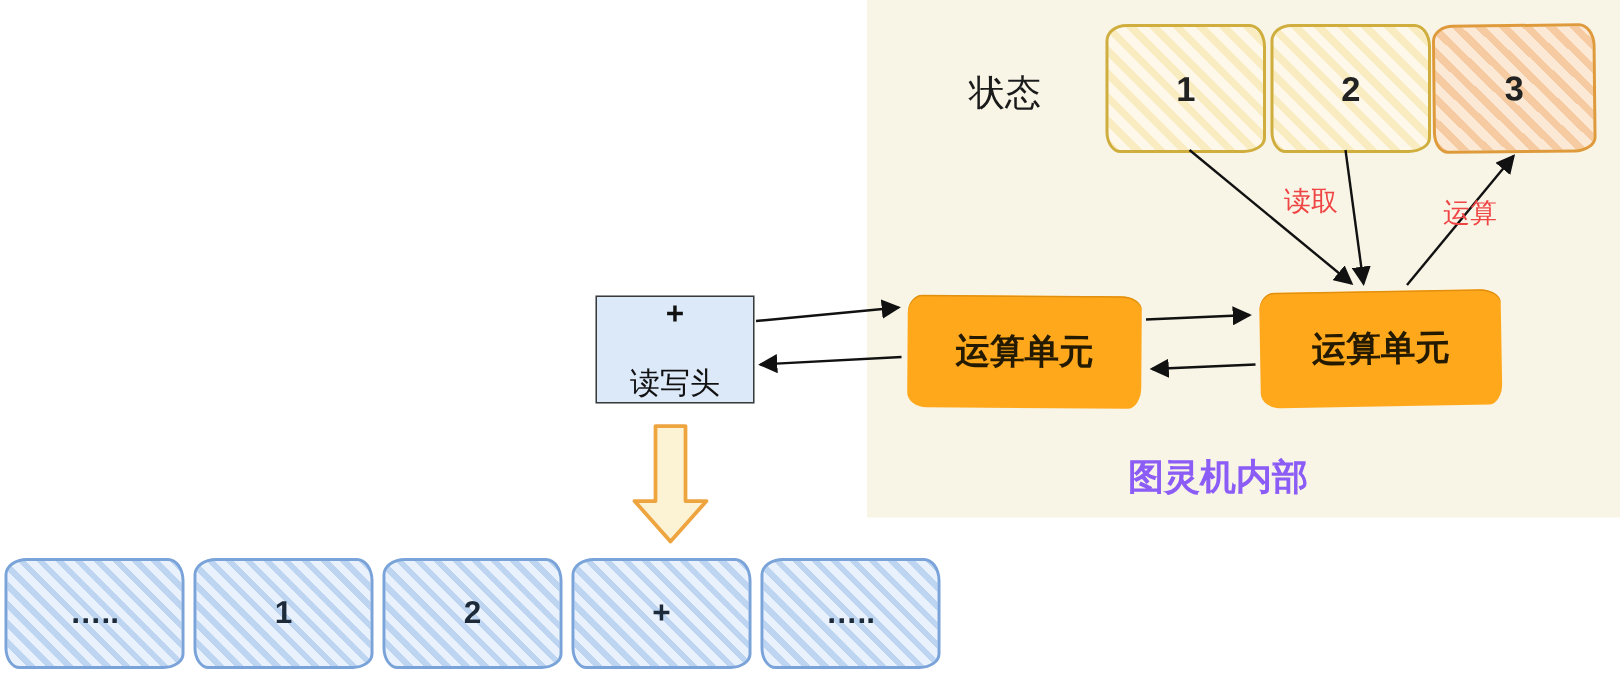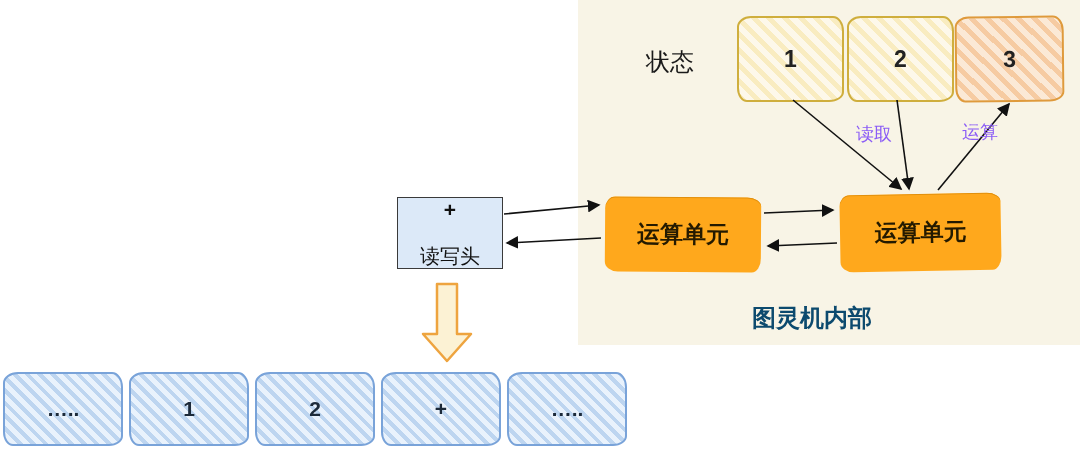--- a/index.html
+++ b/index.html
@@ -4,21 +4,21 @@
 <style>
   html,body{margin:0;padding:0;background:#ffffff;}
   body{font-family:"Liberation Sans","DejaVu Sans",sans-serif;color:#111;}
   .stage{position:relative;width:1080px;height:455px;background:#fff;overflow:hidden;padding-left:20px;}
 
   
   .panel{position:absolute;left:578px;top:0;width:502px;height:345px;background:#f8f4e6;}
 
   .label{position:absolute;white-space:nowrap;}
   .state-label{left:646px;top:46px;font-size:24px;color:#1a1a1a;}
-  .panel-title{left:752px;top:302px;font-size:24px;font-weight:bold;color:#0c4a6e;}
+  .panel-title{left:752px;top:302px;font-size:24px;font-weight:bold;color:#8b5cf6;}
 
   
   .state-box{position:absolute;top:16px;width:103px;height:82px;
     border:2.5px solid #cfae3d;
     border-radius:14px 11px 15px 10px / 11px 15px 10px 14px;
     display:flex;align-items:center;justify-content:center;
     font-size:23px;font-weight:bold;color:#222;
     background:repeating-linear-gradient(45deg,#f9ecc0 0 5px,#fdf8ea 5px 11px);}
   .state-1{left:737px;}
   .state-2{left:847px;}
@@ -36,23 +36,23 @@
 
   
   .head-box{position:absolute;left:397px;top:197px;width:104px;height:70px;
     background:#dce9f8;border:1.5px solid #3a3a3a;
     display:flex;flex-direction:column;align-items:center;justify-content:center;
     line-height:1.25;}
   .head-box .sym{font-size:21px;font-weight:bold;}
   .head-box .lbl{font-size:20px;margin-top:20px;}
 
   
-  .edge-label{font-size:18px;color:#8b5cf6;}
+  .edge-label{font-size:18px;color:#ef4444;}
   .edge-read{left:856px;top:122px;}
-  .edge-compute{left:962px;top:120px;}
+  .edge-compute{left:962px;top:130px;}
 
   
   .tape-cell{position:absolute;top:372px;width:116px;height:70px;
     border:2.5px solid #79a3d9;
     border-radius:15px 11px 14px 10px / 11px 15px 10px 14px;
     display:flex;align-items:center;justify-content:center;
     font-size:21px;font-weight:bold;color:#1c2a3a;
     background:repeating-linear-gradient(45deg,#bdd5f0 0 4px,#e9f2fc 4px 9px);}
   .cell-0{left:3px;}
   .cell-1{left:129px;}

